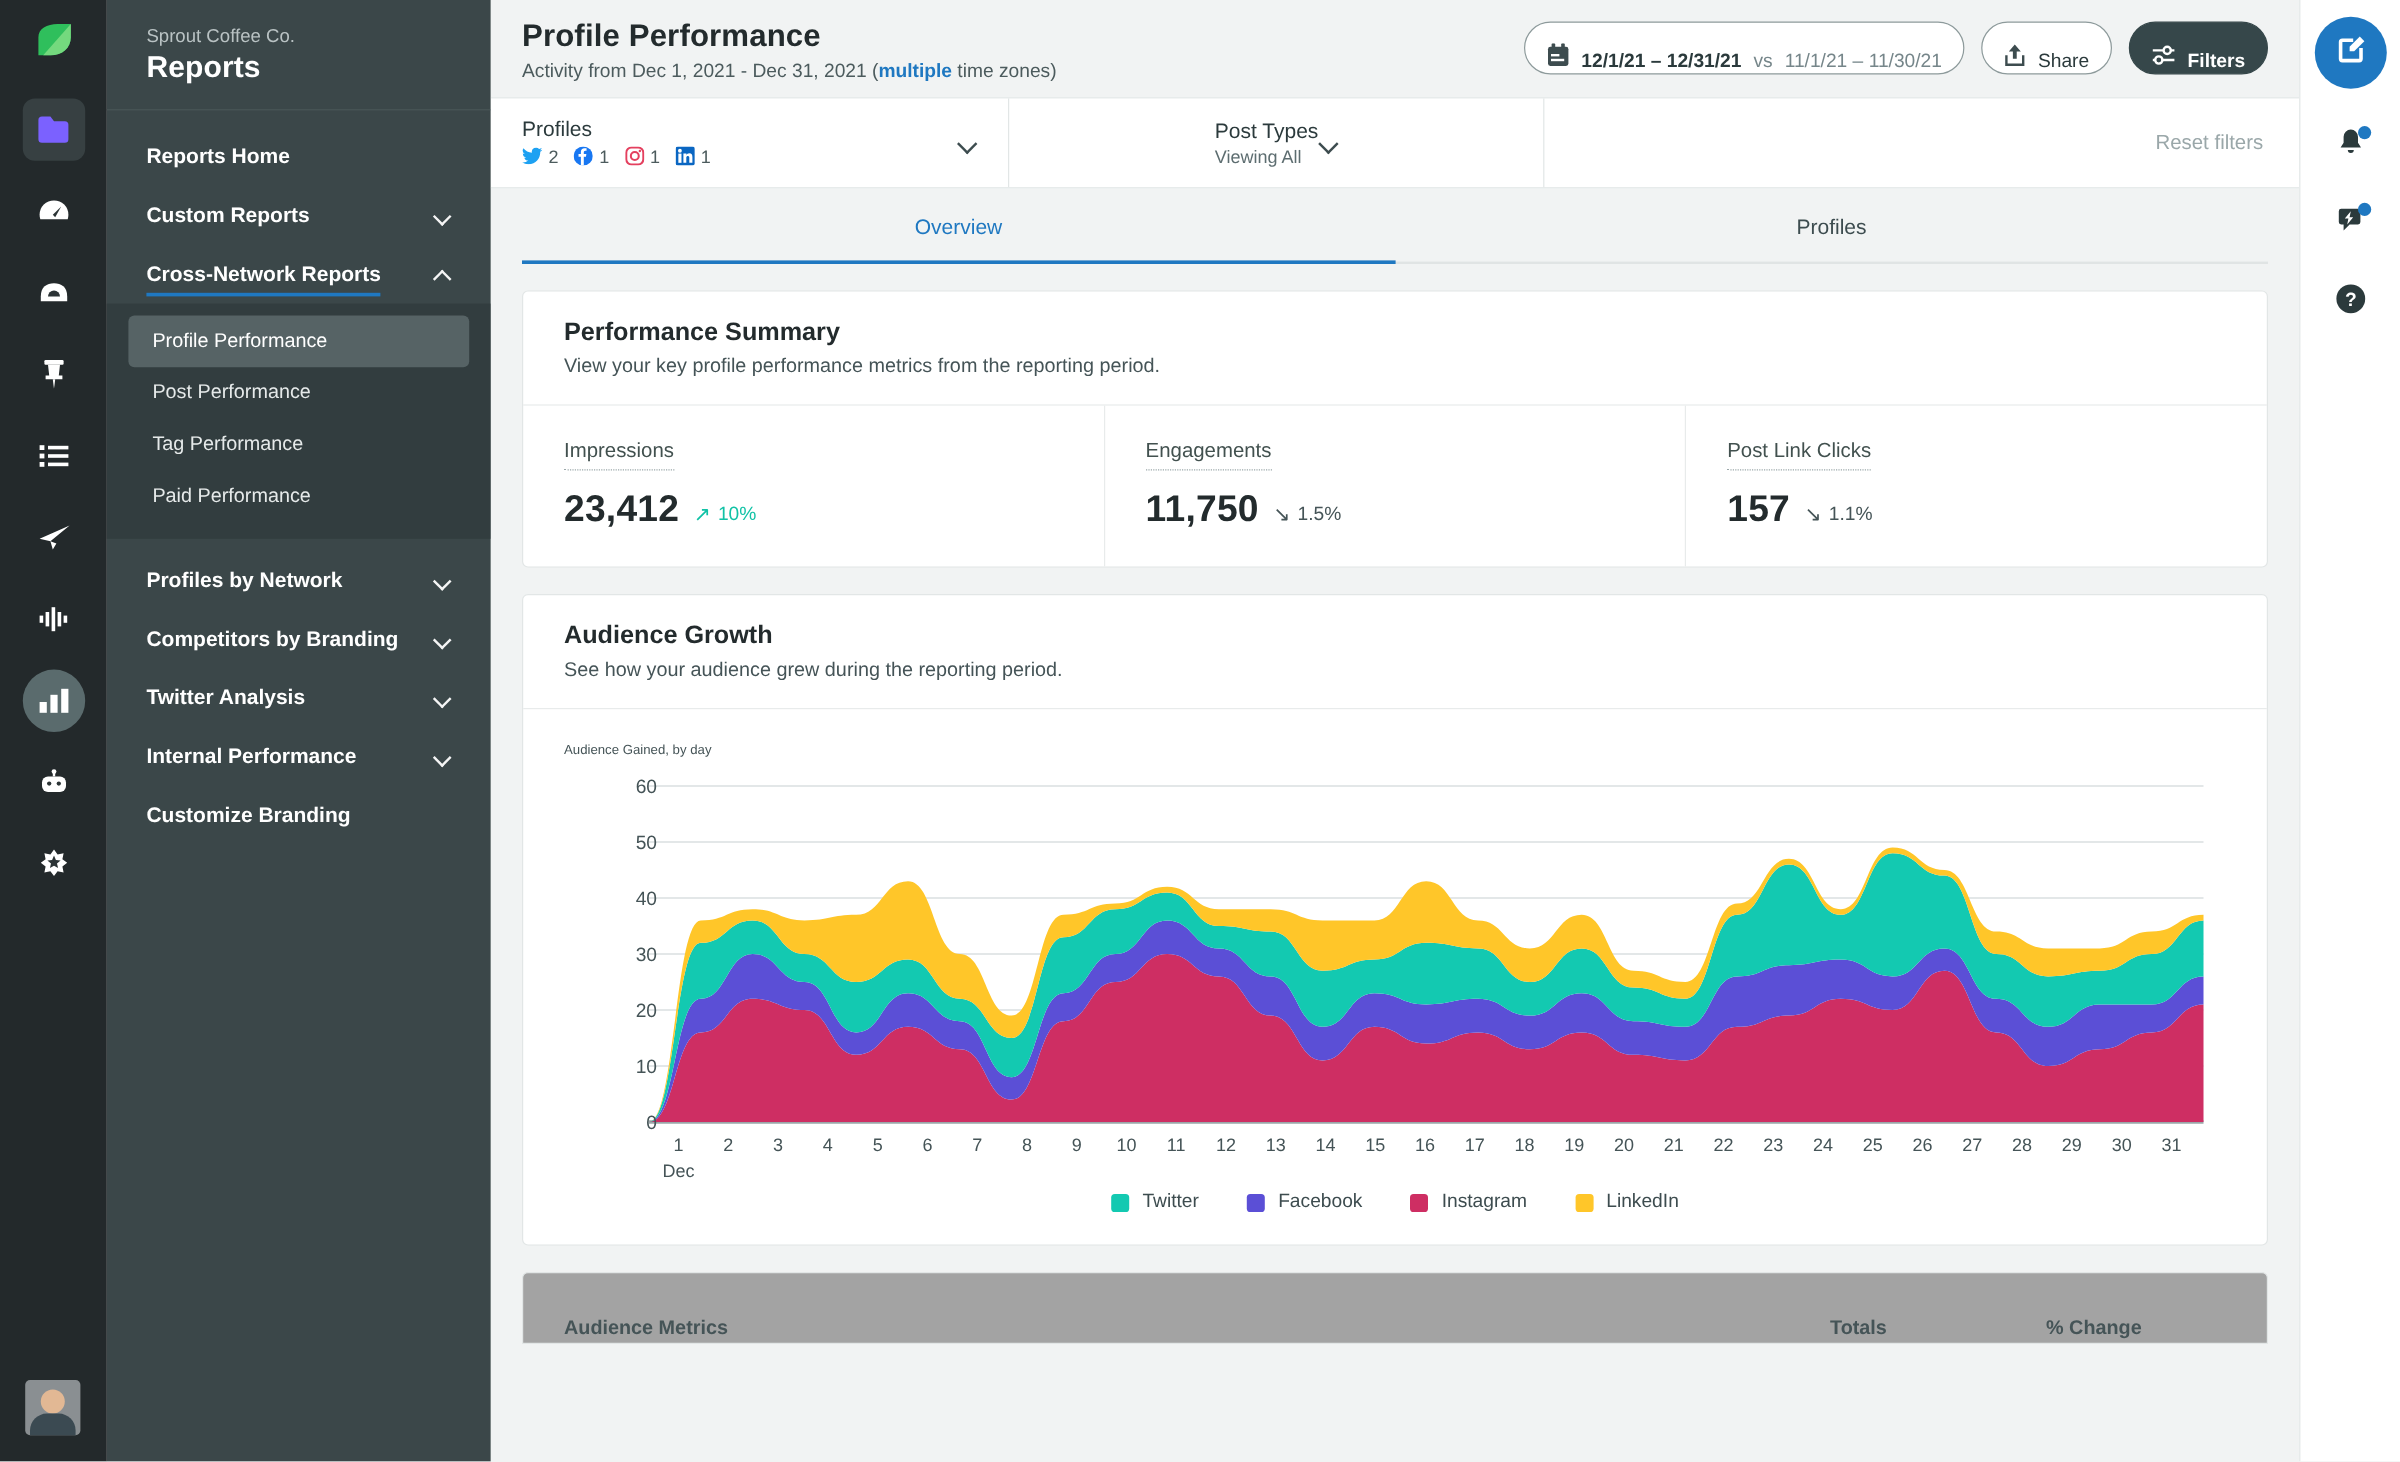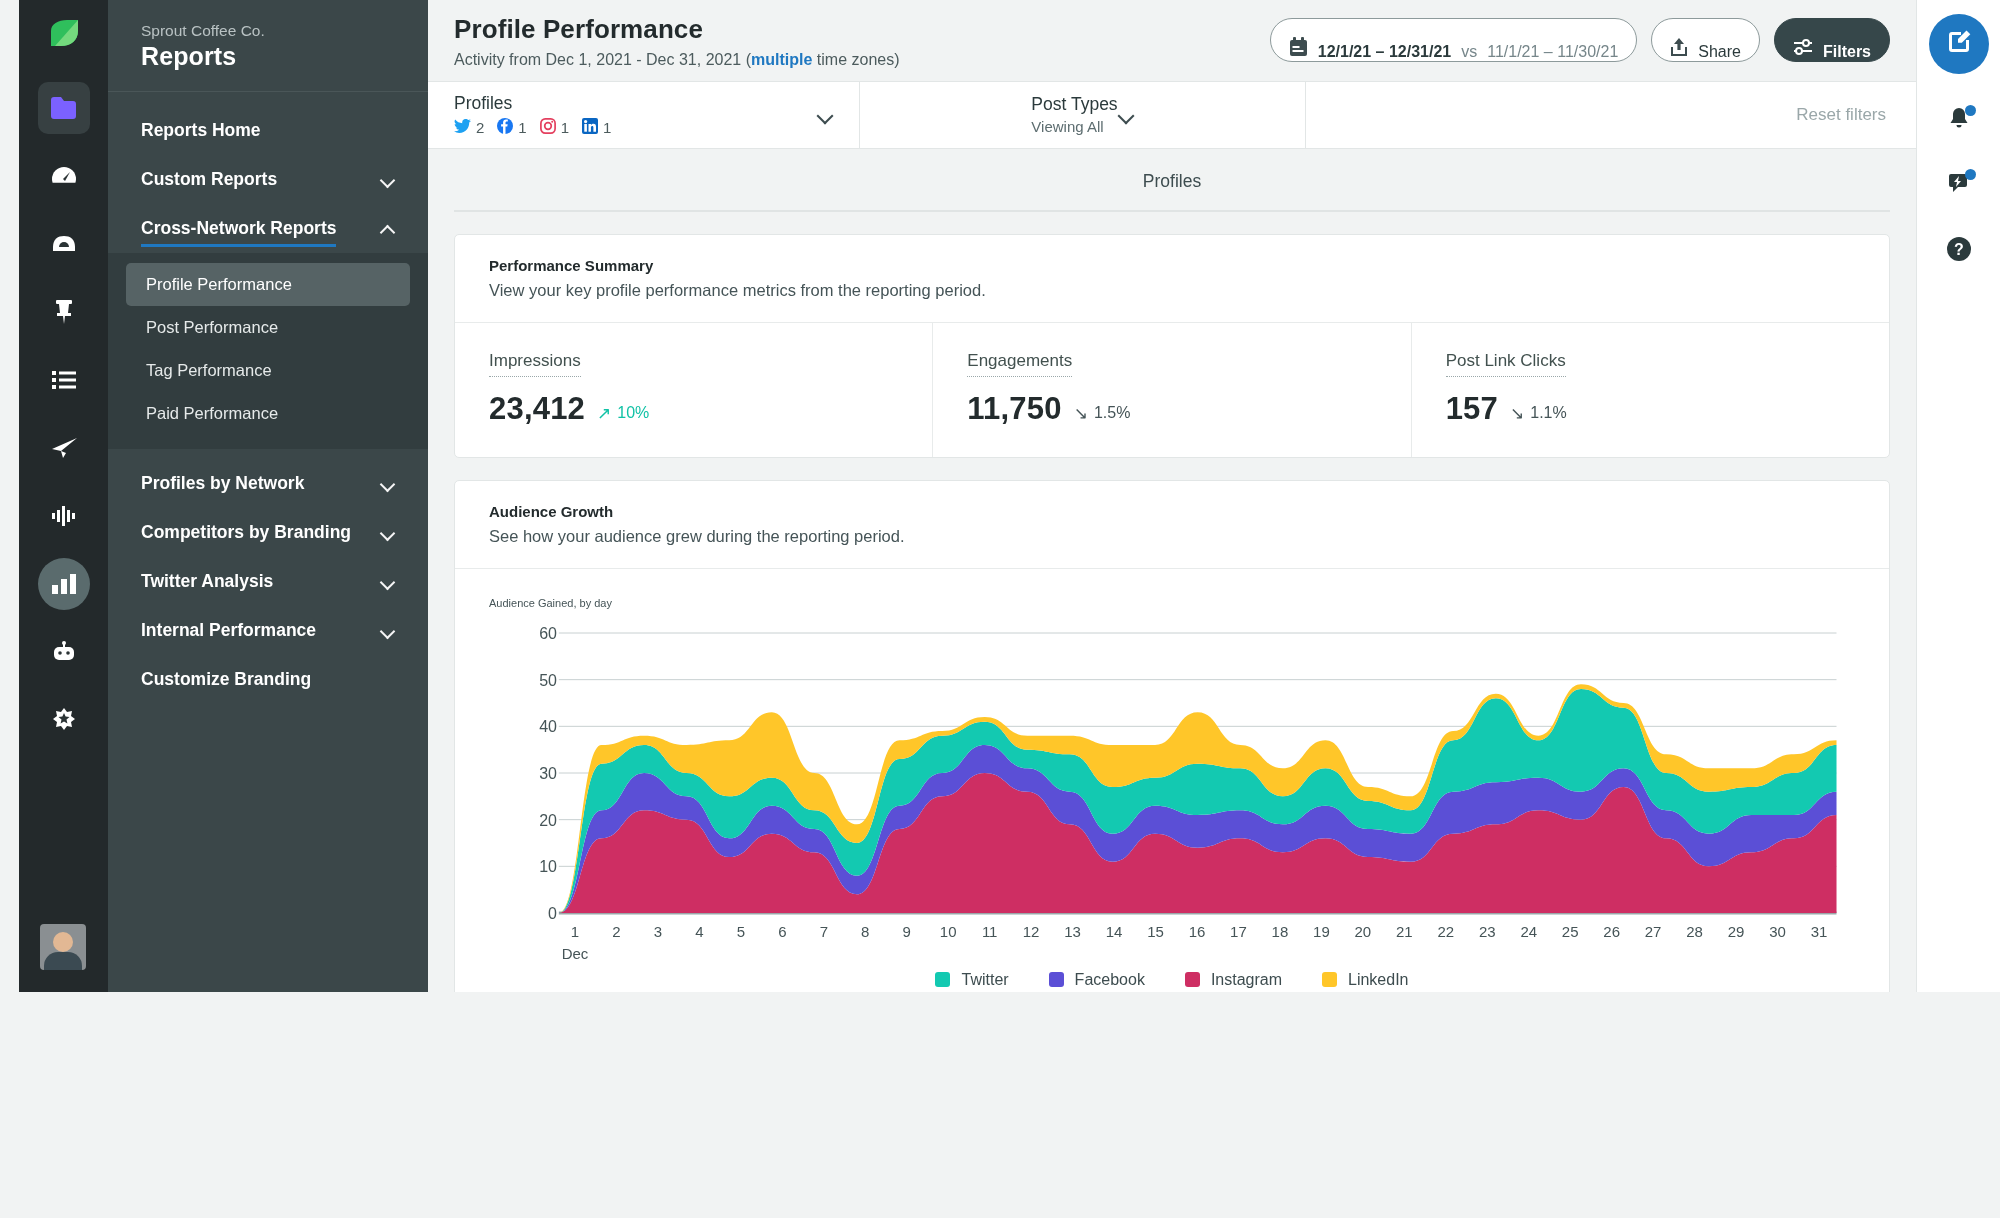--- a/index.html
+++ b/index.html
@@ -3,21 +3,21 @@
 <meta charset="utf-8">
 <style>
   * { box-sizing: border-box; margin: 0; padding: 0; }
   html, body { width: 2000px; height: 1218px; overflow: hidden; }
   body {
     font-family: "Liberation Sans", sans-serif;
     background: #f1f3f3;
     color: #2b3a3c;
     -webkit-font-smoothing: antialiased;
   }
-  .app { display: flex; width: 2000px; height: 992px; padding-left: 19px; }
+  .app { display: flex; width: 2000px; height: 1218px; }
 
   
   .rail {
     width: 89px; background: #23292b; flex: 0 0 89px;
     display: flex; flex-direction: column; align-items: center;
     padding-top: 14px; position: relative;
   }
   .rail-logo { width: 46px; height: 46px; display:flex; align-items:center; justify-content:center; margin-bottom: 22px;}
   .rail-item {
     width: 52px; height: 52px; border-radius: 10px;
@@ -123,21 +123,21 @@
   }
   .tab.active { color: #1f78c1; }
   .tab.active::after {
     content: ""; position: absolute; left: 0; right: 0; bottom: -2px; height: 3px; background: #1f78c1;
   }
 
   .card {
     background: #fff; border: 1px solid #e2e6e6; border-radius: 5px; margin-top: 22px;
   }
   .card-head { padding: 22px 34px 22px 34px; }
-  .card-title { font-size: 15px; font-weight: bold; color: #232b2d; }
+  .card-title { font-size: 21px; font-weight: bold; color: #232b2d; }
   .card-desc { font-size: 16.5px; color: #455457; margin-top: 7px; }
   .metrics { display: flex; border-top: 1px solid #e8ebeb; }
   .metric { flex: 1 1 0; padding: 28px 34px 30px 34px; border-right: 1px solid #e8ebeb; }
   .metric:last-child { border-right: none; }
   .metric-label {
     font-size: 17px; color: #42514f; border-bottom: 1px dotted #9aa7a9;
     display: inline-block; padding-bottom: 5px;
   }
   .metric-row { display: flex; align-items: baseline; gap: 12px; margin-top: 14px; }
   .metric-value { font-size: 31px; font-weight: bold; color: #232b2d; letter-spacing: .2px;}
@@ -424,20 +424,23 @@
         <span class="chev-dark"></span>
       </div>
 
       <div class="reset">
         <span>Reset filters</span>
       </div>
     </div>
 
     <div class="scroll">
       <div class="tabs">
+        <div class="tab active">
+          <span>Overview</span>
+        </div>
         <div class="tab">
           <span>Profiles</span>
         </div>
       </div>
 
       <div class="card">
         <div class="card-head">
           <div class="card-title">Performance Summary</div>
           <div class="card-desc">View your key profile performance metrics from the reporting period.</div>
         </div>

